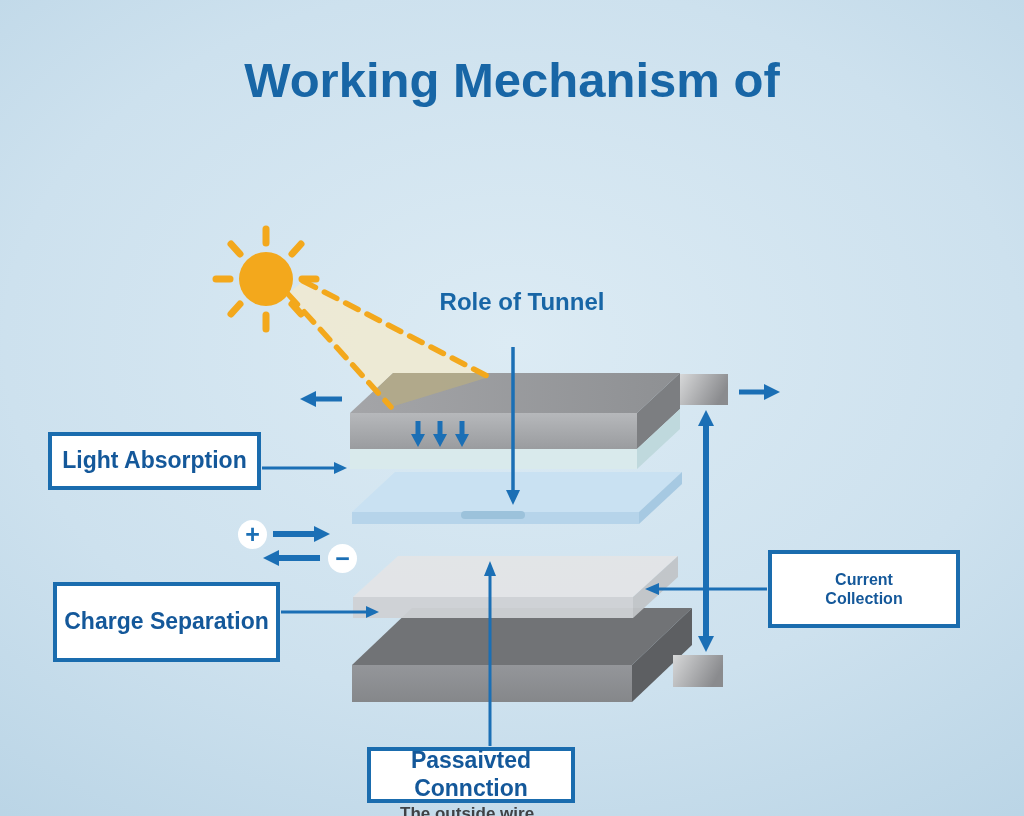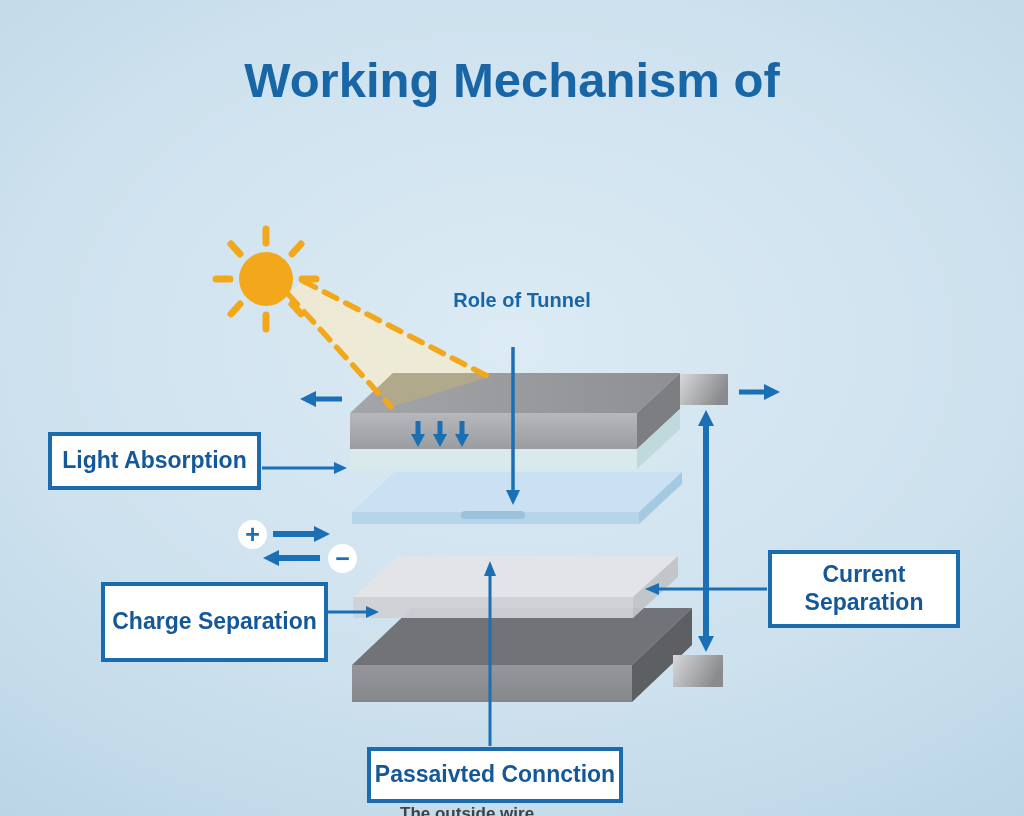--- a/index.html
+++ b/index.html
@@ -10,32 +10,32 @@
       var(--bg-light,#dcebf4) 0%, #cde1ee 55%, var(--bg-dark,#b6d2e4) 100%);
   }
   .abs{position:absolute;}
   #title{
     left:0;top:50px;width:1024px;text-align:center;
     color:var(--title-blue,#1866a6);font-size:49px;font-weight:bold;
     line-height:1.26;letter-spacing:0px;
   }
   #tunnel-label{
     left:402px;top:289px;width:240px;text-align:center;
-    color:var(--title-blue,#1765a4);font-size:20px;font-weight:bold;line-height:1.1;
+    color:var(--title-blue,#1765a4);font-size:24px;font-weight:bold;line-height:1.1;
   }
   .label-box{
     background:#ffffff;border:4px solid var(--box-border-blue,#1a6cae);
     border-radius:0;color:var(--text-blue,#14589a);
     font-size:23px;font-weight:bold;display:flex;align-items:center;
     justify-content:center;text-align:center;box-sizing:border-box;line-height:1.2;
   }
   #box-light-absorption{left:48px;top:432px;width:213px;height:58px;}
-  #box-charge-separation{left:53px;top:582px;width:227px;height:80px;margin-left:48px;}
-  #box-current-collection{left:768px;top:550px;width:192px;height:78px;font-size:23px;}
-  #box-passivated{left:367px;top:747px;width:256px;height:56px;}
+  #box-charge-separation{left:53px;top:582px;width:227px;height:80px;}
+  #box-current-collection{left:768px;top:550px;width:192px;height:78px;font-size:16px;}
+  #box-passivated{left:367px;top:747px;width:208px;height:56px;}
   .charge-circle{
     width:29px;height:29px;border-radius:50%;background:#ffffff;
     color:var(--accent-blue,#1b6fb5);font-size:25px;font-weight:bold;
     display:flex;align-items:center;justify-content:center;line-height:1;
   }
   #plus-circle{left:238px;top:520px;}
   #minus-circle{left:328px;top:544px;}
   #caption-fragment{
     left:400px;top:804px;color:#3f4246;font-size:17px;font-weight:bold;
   }
@@ -190,21 +190,21 @@
     <div>Role of Tunnel</div>
   </div>
 
   <div id="box-light-absorption" class="abs label-box">Light Absorption</div>
 
   <div id="box-charge-separation" class="abs label-box">Charge Separation</div>
 
   <div id="box-current-collection" class="abs label-box">
     <div>
       <div>Current</div>
-      <div>Separation</div>
+      <div>Collection</div>
     </div>
   </div>
 
   <div id="box-passivated" class="abs label-box">Passaivted Connction</div>
 
   <div id="plus-circle" class="abs charge-circle">+</div>
   <div id="minus-circle" class="abs charge-circle">−</div>
 
   <div id="caption-fragment" class="abs">The outside wire</div>
 

